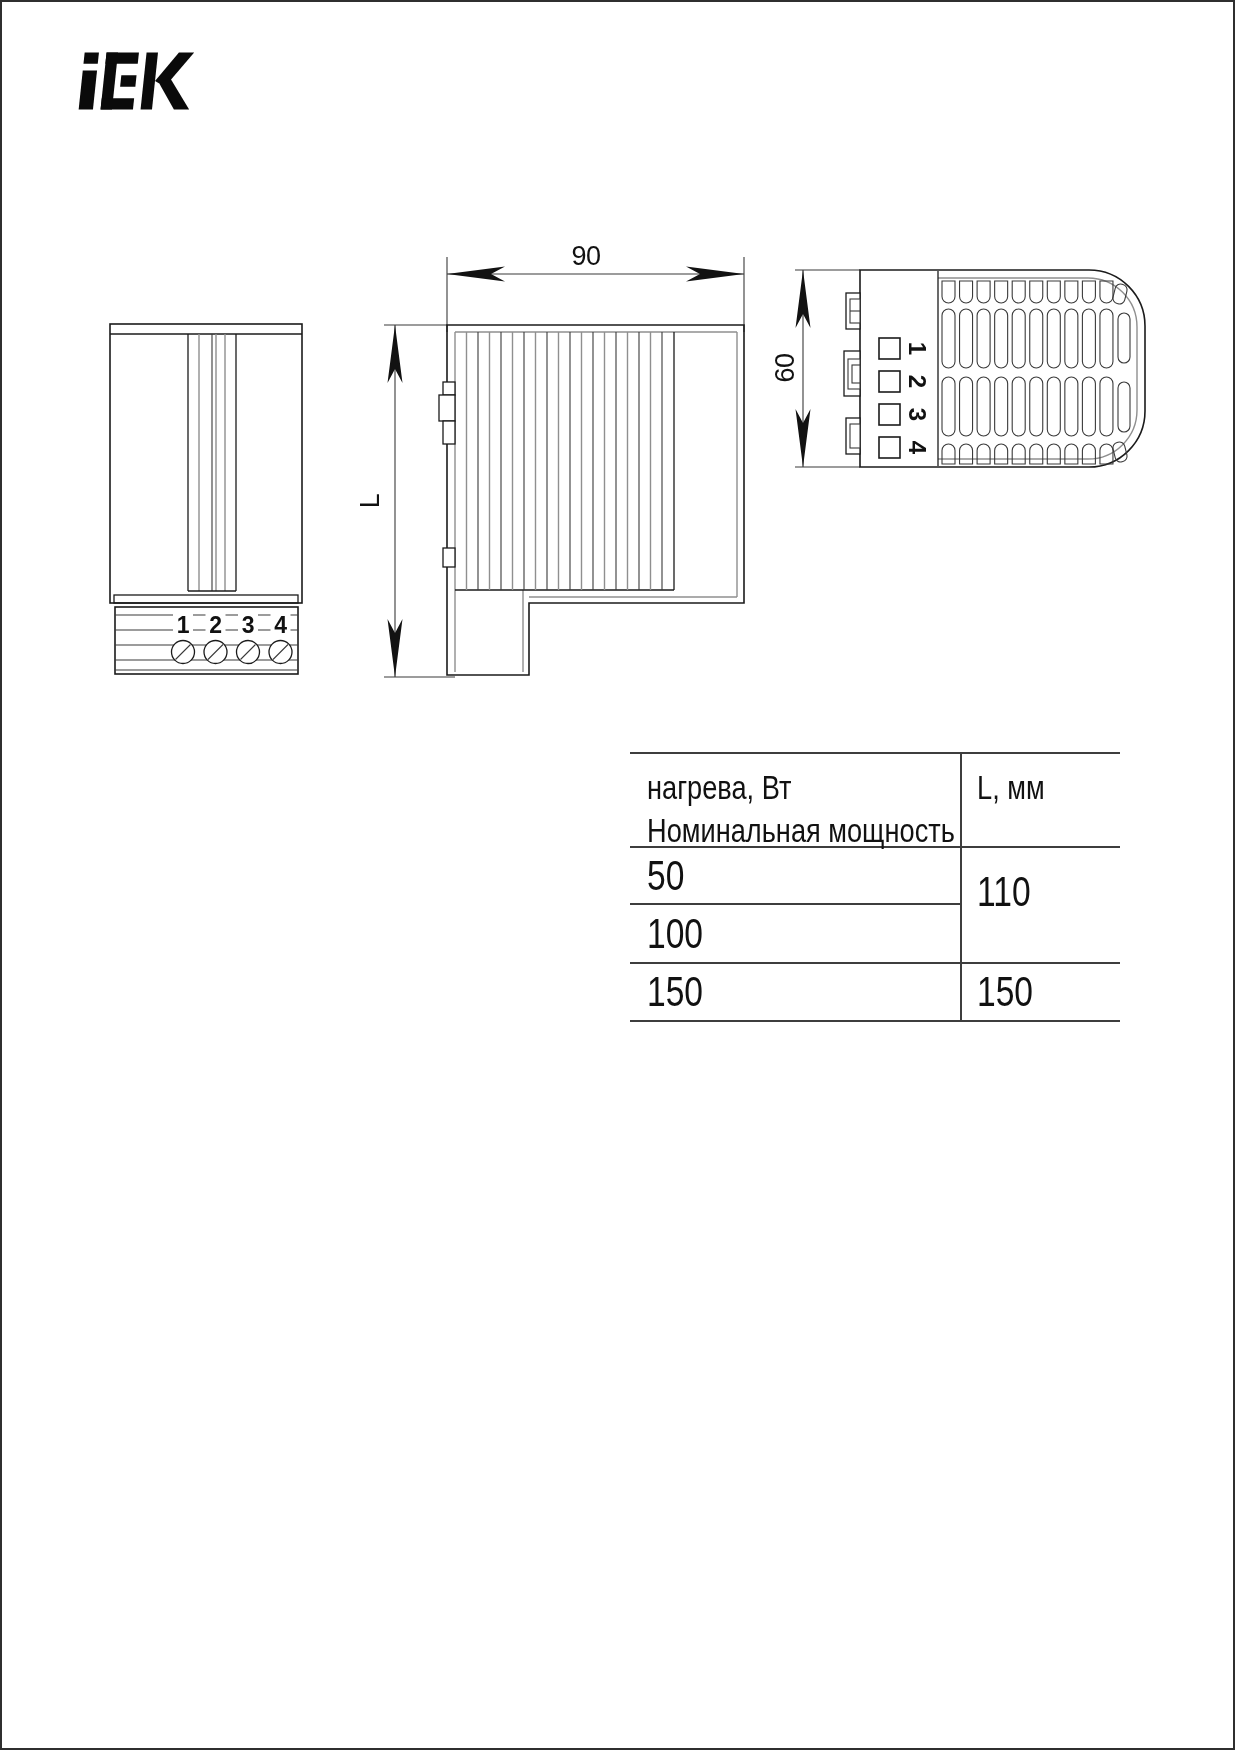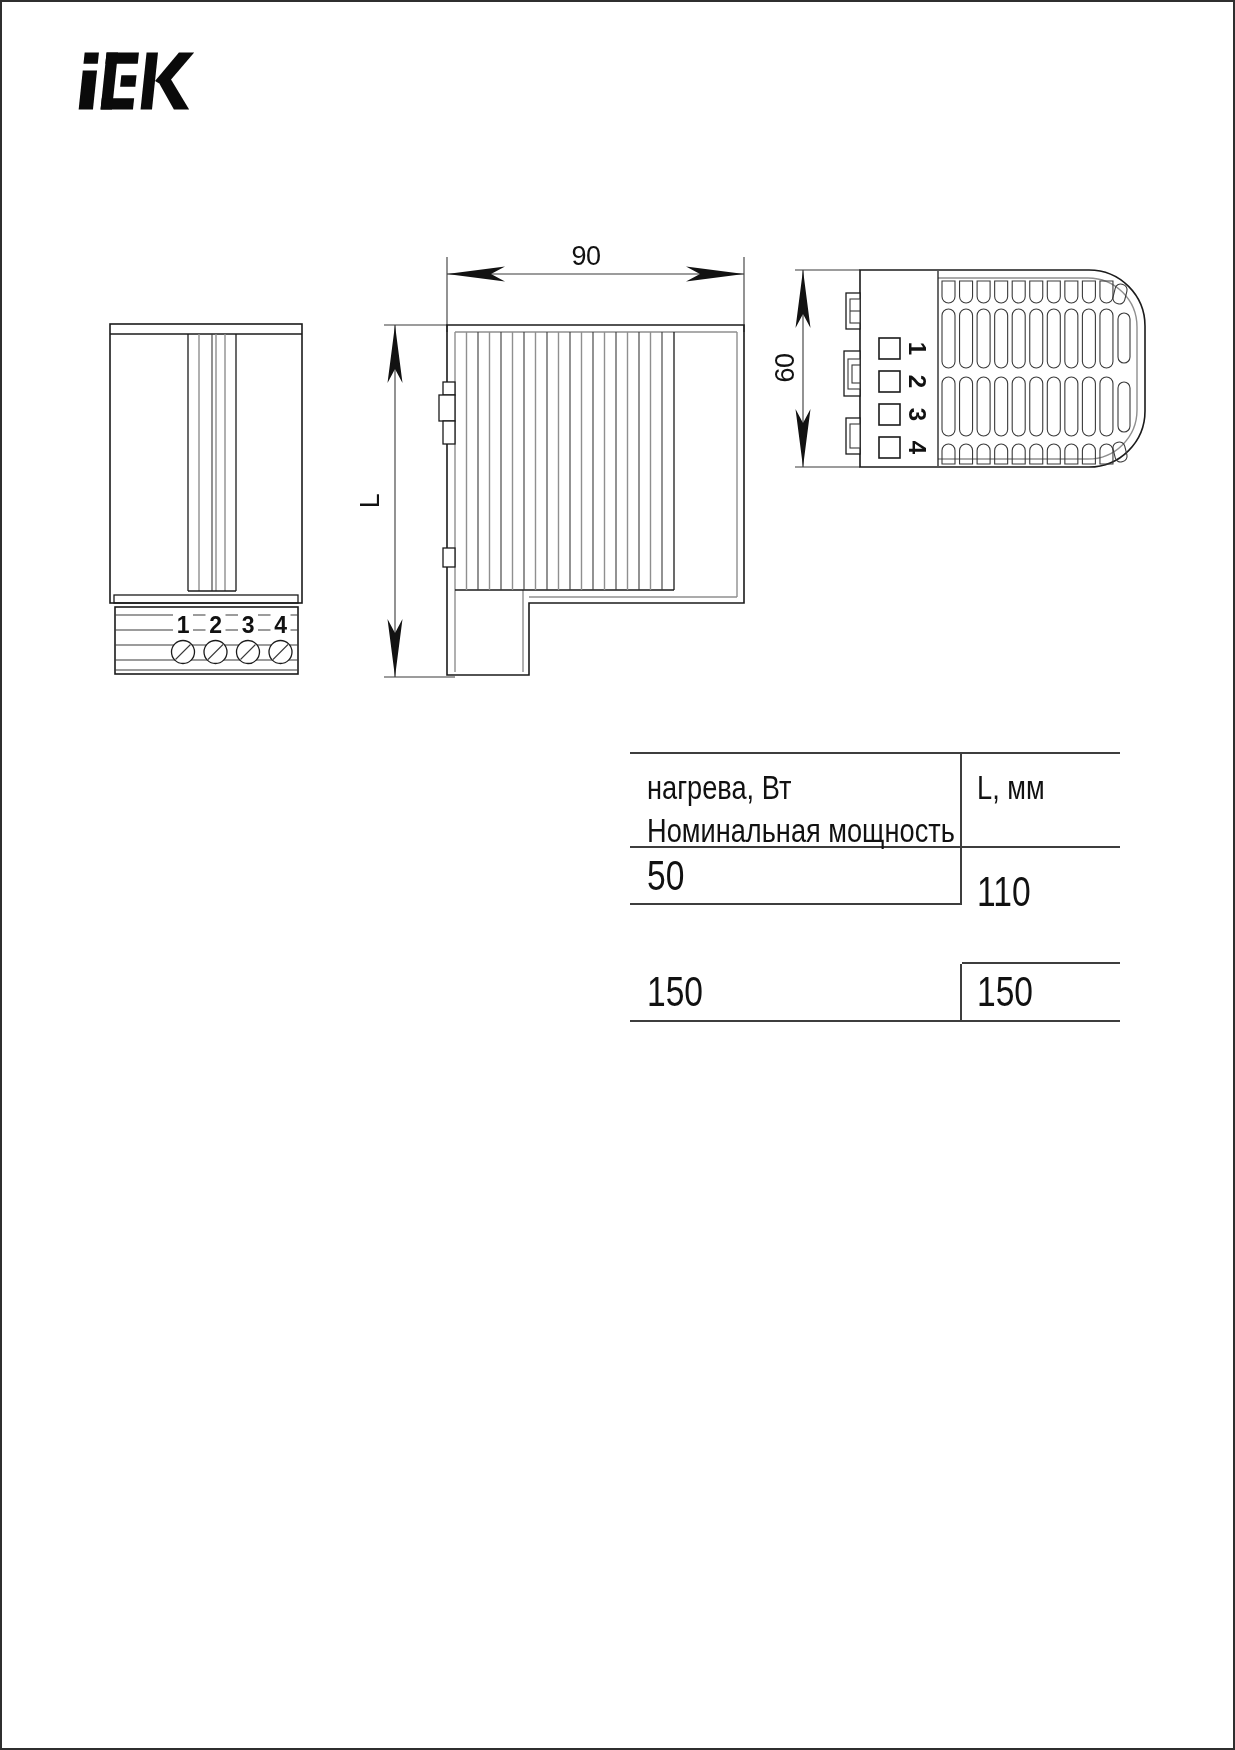--- a/index.html
+++ b/index.html
@@ -263,20 +263,23 @@
 
     <div class="cell vcell br bb" style="grid-column:1;grid-row:2;">
       <span class="tx">50</span>
     </div>
     <div class="cell vcell c2 bb merged">
       <div style="height:57px;display:flex;align-items:center;">
         <span class="tx">110</span>
       </div>
     </div>
 
+    <div class="cell vcell br bb" style="grid-column:1;grid-row:3;">
+      <span class="tx">100</span>
+    </div>
 
     <div class="cell vcell br bb" style="grid-column:1;grid-row:4;">
       <span class="tx">150</span>
     </div>
     <div class="cell vcell c2 bb" style="grid-column:2;grid-row:4;">
       <span class="tx">150</span>
     </div>
   </div>
 </div>
 

